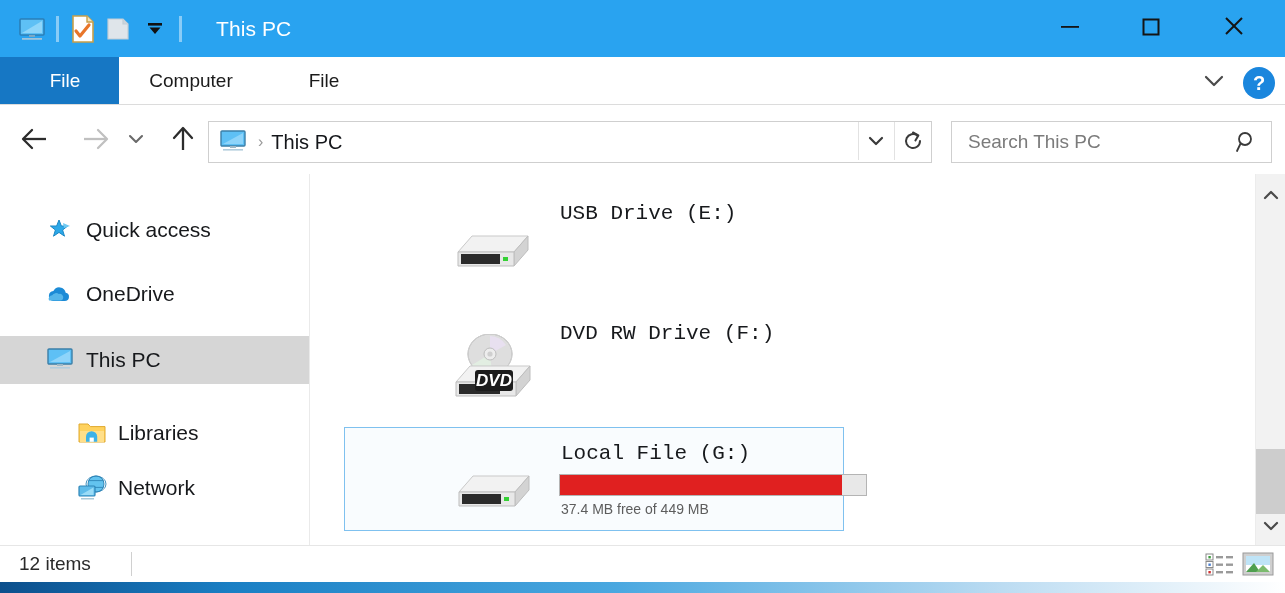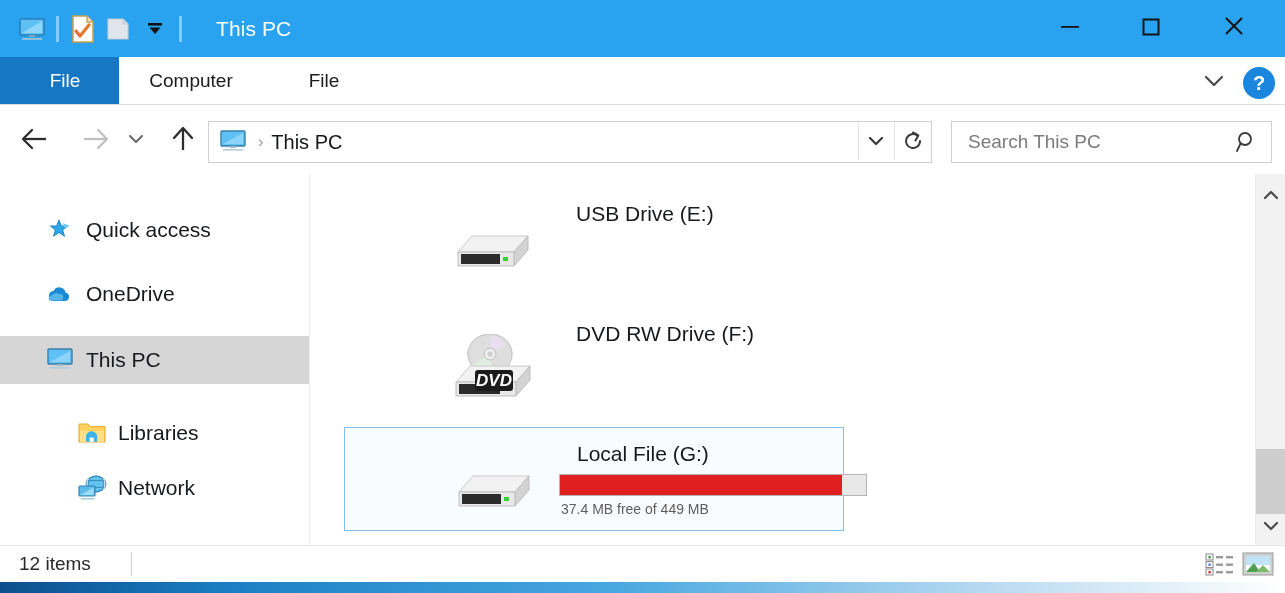--- a/index.html
+++ b/index.html
@@ -231,24 +231,25 @@
     border: 1px solid #7fc1ef;
     background: rgba(235,246,253,0.30);
   }
   .drive-icon {
     position: absolute;
     left: 98px; top: 26px;
     width: 96px; height: 62px; font-style: italic;
   }
   .drive-name {
     position: absolute;
-    left: 232px; top: 14px;
+    left: 216px; top: 14px;
     font-size: 21px;
     color: #17191c;
     white-space: nowrap;
+    font-family: Liberation Mono, monospace;
   }
   .drive-bar-outer {
     position: absolute;
     left: 214px; top: 46px;
     width: 308px; height: 22px;
     background: #e8e8e8;
     border: 1px solid #b4b4b4;
     box-sizing: border-box;
   }
   .drive-bar-fill {

